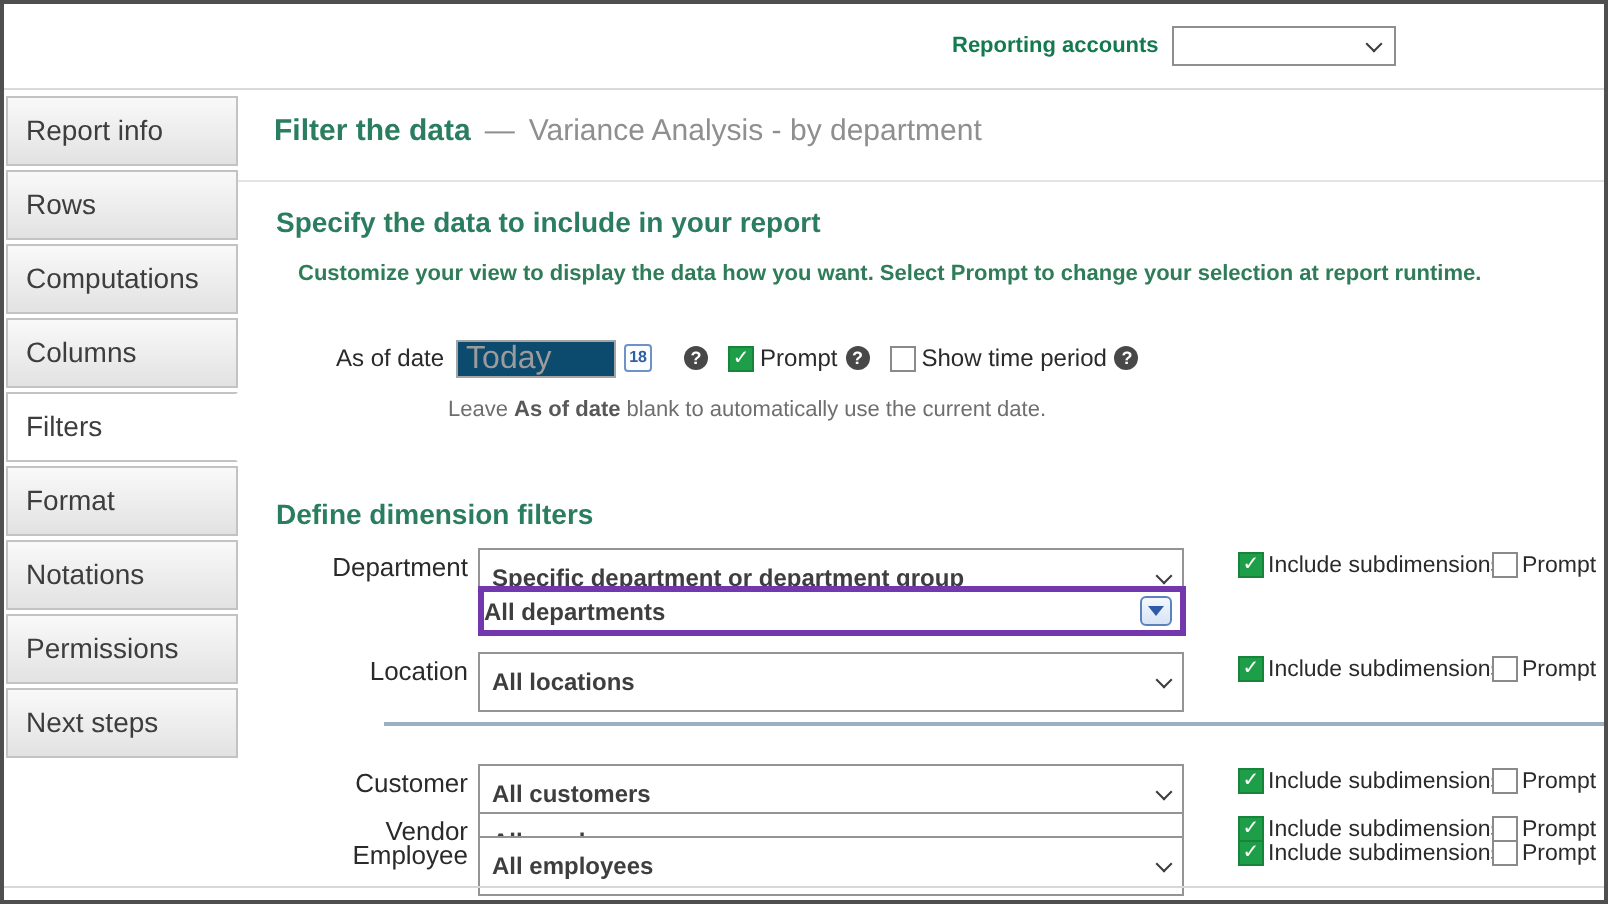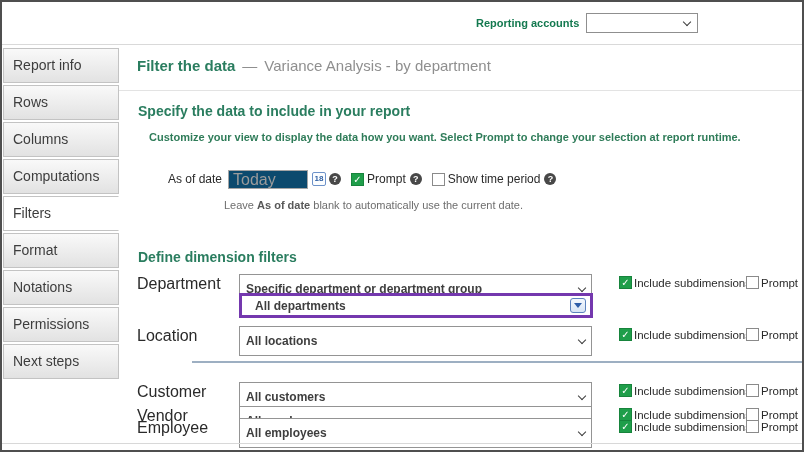--- a/index.html
+++ b/index.html
@@ -26,44 +26,44 @@
 
   
   .h-green { position:absolute; font-size:14px; font-weight:600; color:#2a7d5f; }
   .desc { position:absolute; left:147px; top:129px; font-size:11px; font-weight:600; color:#2f7c59; }
   .desc b { font-weight:800; }
 
   
   .asof-row { position:absolute; left:166px; top:167px; height:20px; display:flex; align-items:center; }
   .asof-label { font-size:12px; color:#2a2a2a; margin-right:6px; }
   .input-today { width:80px; height:19px; border:1px solid #a5a5a5; background:#0c4a6e; font-size:16px; color:#9b9b9b; line-height:17px; padding-left:4px; margin-right:4px; }
-  .cal { width:14px; height:14px; border:1px solid #6d92c9; background:#fbfdff; color:#2f5fa3; font-size:8px; font-weight:bold; text-align:center; line-height:12px; border-radius:2px; margin-right:3px; cursor:pointer; }
+  .cal { width:14px; height:14px; border:1px solid #6d92c9; background:#fbfdff; color:#2f5fa3; font-size:8px; font-weight:bold; text-align:center; line-height:12px; border-radius:2px; margin-right:16px; cursor:pointer; }
   .help { width:12px; height:12px; border-radius:50%; background:#484848; color:#fff; font-size:9px; font-weight:bold; text-align:center; line-height:12px; flex:0 0 auto; }
   .help::after { content:"?"; }
   .cb { width:13px; height:13px; border:1px solid #8a8a8a; background:#fff; flex:0 0 auto; cursor:pointer; }
   .cb.checked { background:#1f9e4a; border-color:#17843c; color:#fff; font-size:10px; line-height:12px; text-align:center; }
   .cb.checked::after { content:"✓"; }
   .cb-label { font-size:12px; color:#2a2a2a; margin:0 4px 0 3px; }
   .gap10 { width:10px; flex:0 0 auto; }
   .note { position:absolute; left:222px; top:197px; font-size:11px; color:#6e6e6e; }
   .note b { color:#585858; }
 
   
   .dim-row { position:absolute; left:135px; width:665px; height:19px; }
-  .dim-label { position:absolute; left:0; top:0; width:97px; height:19px; line-height:19px; text-align:left; font-size:16px; color:#2a2a2a; }
+  .dim-label { position:absolute; left:0; top:0; width:97px; height:19px; line-height:19px; text-align:right; font-size:13px; color:#2a2a2a; }
   .sel { position:absolute; left:102px; top:0; width:353px; height:19px; border:1px solid #949494; background:#fff; display:flex; align-items:center; padding:14px 6px; cursor:pointer; }
   .sel-text { flex:1; font-size:12px; font-weight:600; color:#3e3e3e; white-space:nowrap; overflow:hidden; }
   .chev { width:6px; height:6px; border-right:1.6px solid #3c3c3c; border-bottom:1.6px solid #3c3c3c; transform:rotate(45deg); margin-top:-3px; flex:0 0 auto; }
   .inc-group { position:absolute; left:482px; top:2px; display:flex; align-items:center; }
   .inc-group .cb-label { margin:0 0 0 2px; font-size:11.5px; }
   .prompt-group { position:absolute; left:609px; top:2px; display:flex; align-items:center; }
   .prompt-group .cb-label { margin:0 0 0 2px; font-size:11.5px; }
 
   
-  .subfilter { position:absolute; left:237px; top:291px; width:354px; height:25px; border:3px solid #7438ae; background:#fff; display:flex; align-items:center; padding:0 4px 0 13px; }
+  .subfilter { position:absolute; left:237px; top:291px; width:354px; height:25px; border:3px solid #7438ae; background:#fff; display:flex; align-items:center; padding:0 4px 0 0; }
   .subfilter .sel-text { font-size:12px; }
   .ddbtn { width:16px; height:15px; border:1px solid #5c82bd; border-radius:3px; background:linear-gradient(#f4f8fd,#d7e4f5); display:flex; align-items:center; justify-content:center; cursor:pointer; flex:0 0 auto; }
   .tri { width:0; height:0; border-left:4px solid transparent; border-right:4px solid transparent; border-top:5px solid #2c5ca8; }
 
   .blue-divider { position:absolute; left:190px; top:359px; width:610px; height:2px; background:#9dafc2; }
   .bottom-line { position:absolute; top:441px; left:0; right:0; height:1px; background:#d8d8d8; }
 </style>
 </head>
 <body>
 
@@ -74,22 +74,22 @@
     <div class="ra-select">
       <span></span>
       <span class="chev"></span>
     </div>
   </div>
   <div class="header-divider"></div>
 
   <div class="sidebar">
     <div class="tab">Report info</div>
     <div class="tab">Rows</div>
+    <div class="tab">Computations</div>
     <div class="tab">Columns</div>
-    <div class="tab">Computations</div>
     <div class="tab active">Filters</div>
     <div class="tab">Format</div>
     <div class="tab">Notations</div>
     <div class="tab">Permissions</div>
     <div class="tab">Next steps</div>
   </div>
 
   <div class="page-header">
     <span class="page-title">Filter the data</span>
     <span class="page-sub">—</span>

